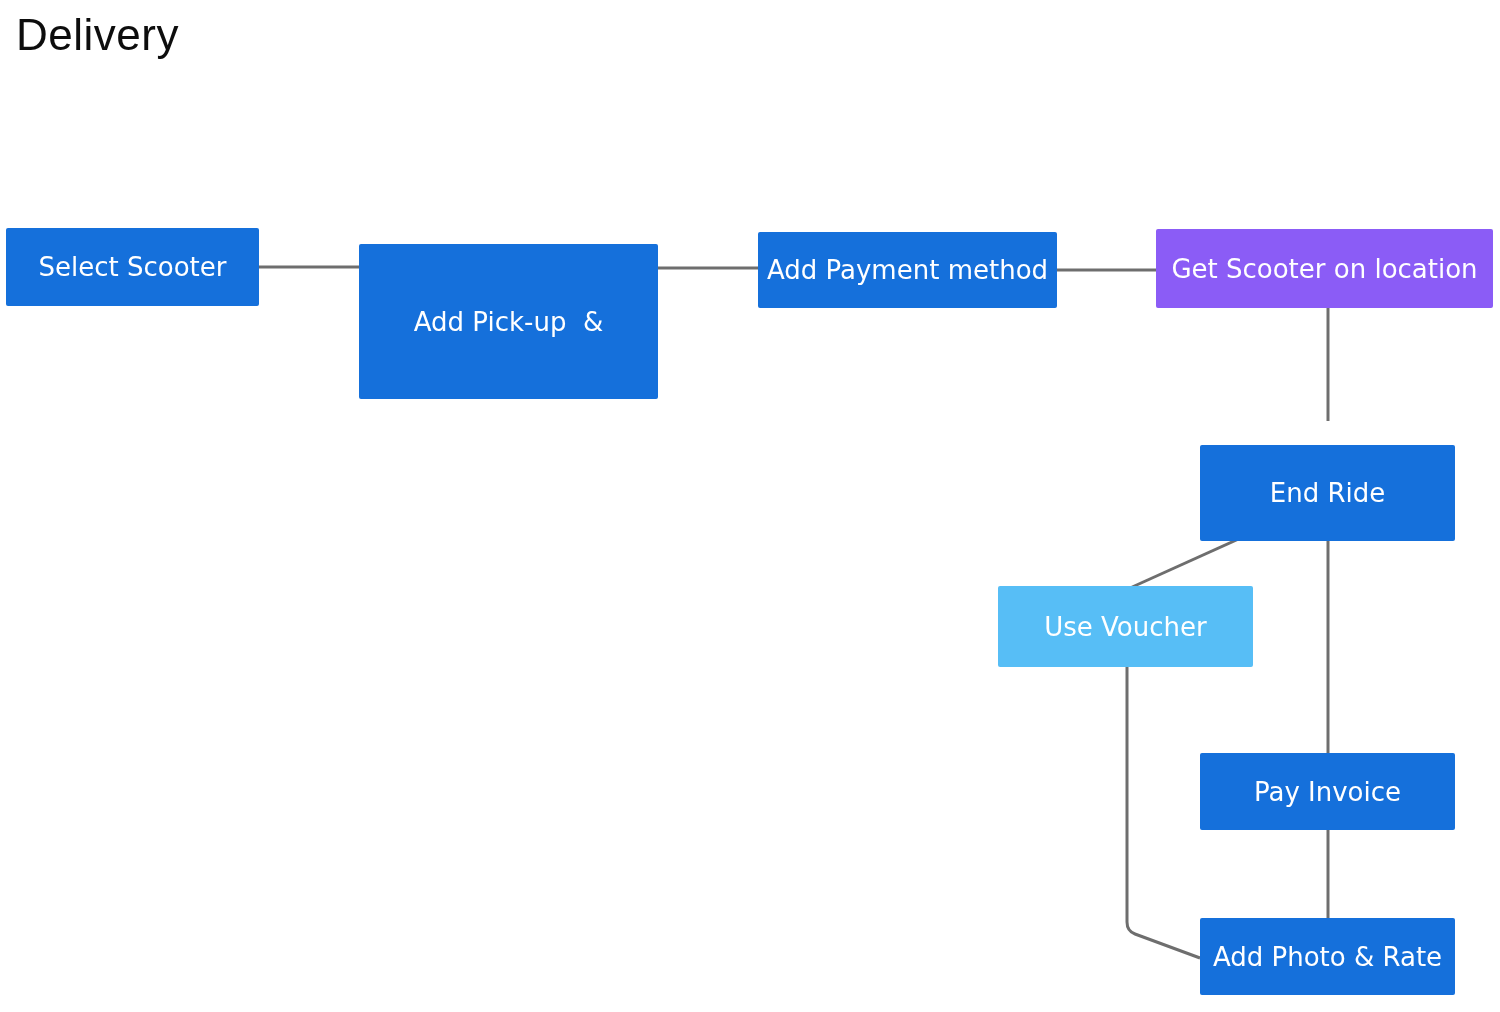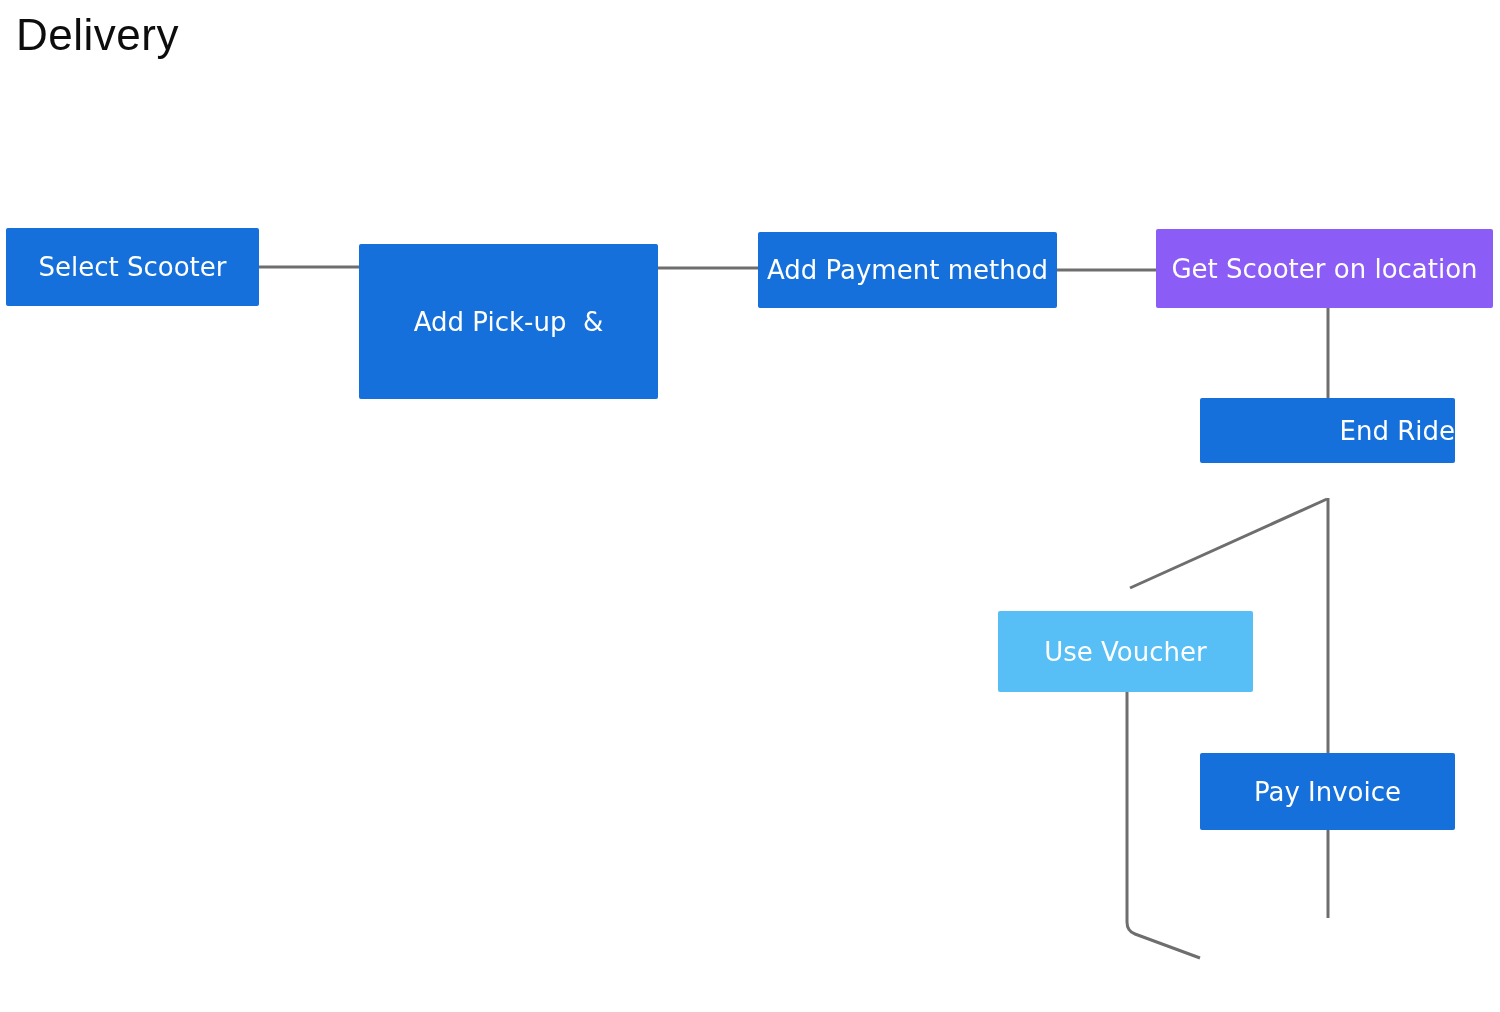--- a/index.html
+++ b/index.html
@@ -86,26 +86,29 @@
   </div>
 
   <div class="node box-primary" style="left: 758px; top: 232px; width: 299px; height: 76px; background: rgb(21, 112, 219);">
     <span>Add Payment method</span>
   </div>
 
   <div class="node box-light" style="left: 1156px; top: 229px; width: 337px; height: 79px; background: #8b5cf6;">
     <span>Get Scooter on location</span>
   </div>
 
-  <div class="node box-primary" style="left: 1200px; top: 398px; width: 255px; height: 65px; background: rgb(21, 112, 219); align-items: flex-end;">
+  <div class="node box-primary" style="left: 1200px; top: 445px; width: 255px; height: 96px; background: rgb(21, 112, 219);">
     <span>End Ride</span>
   </div>
 
-  <div class="node box-light" style="left: 998px; top: 586px; width: 255px; height: 81px; background: rgb(87, 190, 246); margin-top: 25px;">
+  <div class="node box-light" style="left: 998px; top: 586px; width: 255px; height: 81px; background: rgb(87, 190, 246);">
     <span>Use Voucher</span>
   </div>
 
   <div class="node box-primary" style="left: 1200px; top: 753px; width: 255px; height: 77px; background: rgb(21, 112, 219);">
     <span>Pay Invoice</span>
   </div>
 
+  <div class="node box-primary" style="left: 1200px; top: 918px; width: 255px; height: 77px; background: rgb(21, 112, 219);">
+    <span>Add Photo &amp; Rate</span>
+  </div>
 
 </div>
 
 </body></html>

